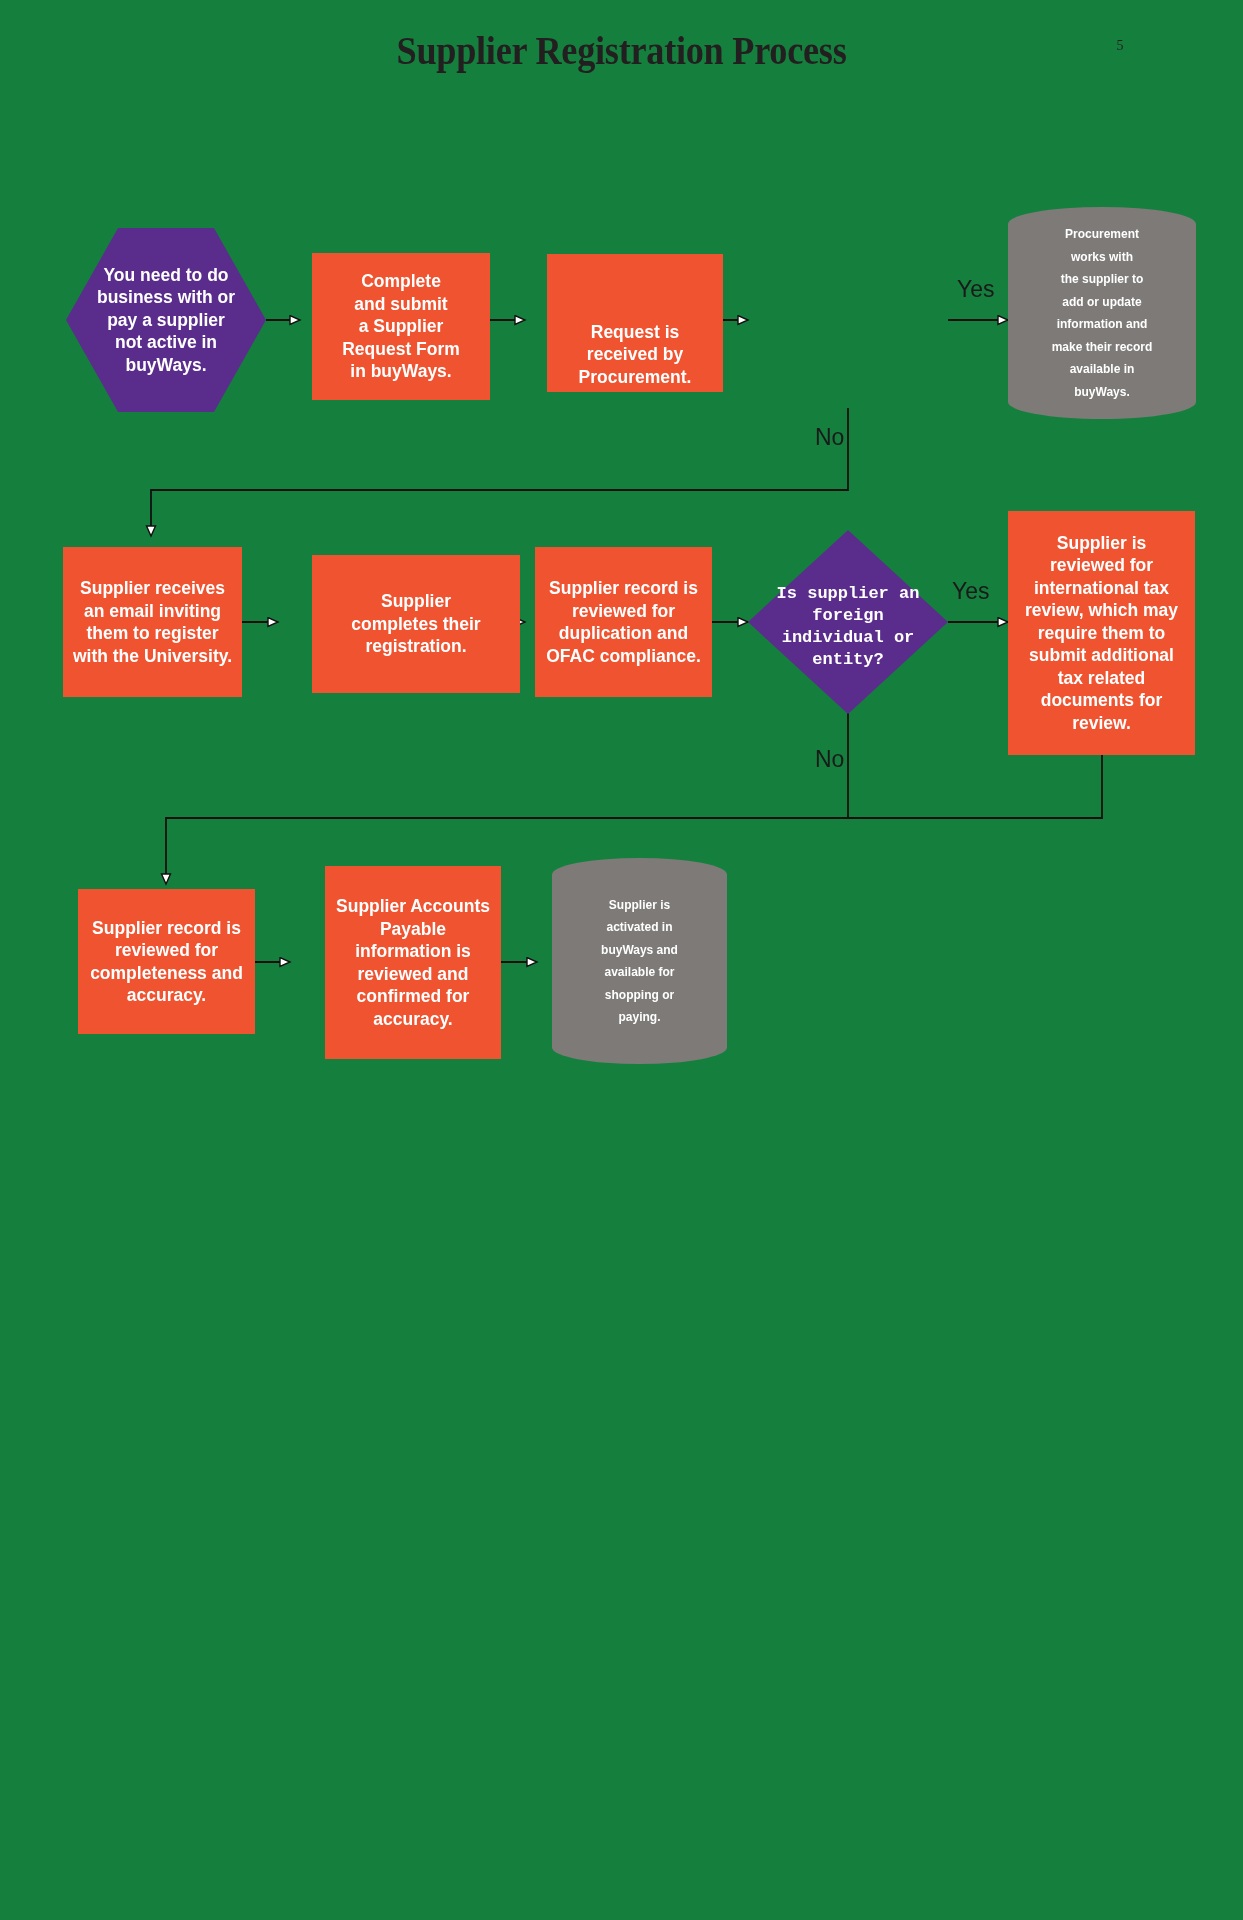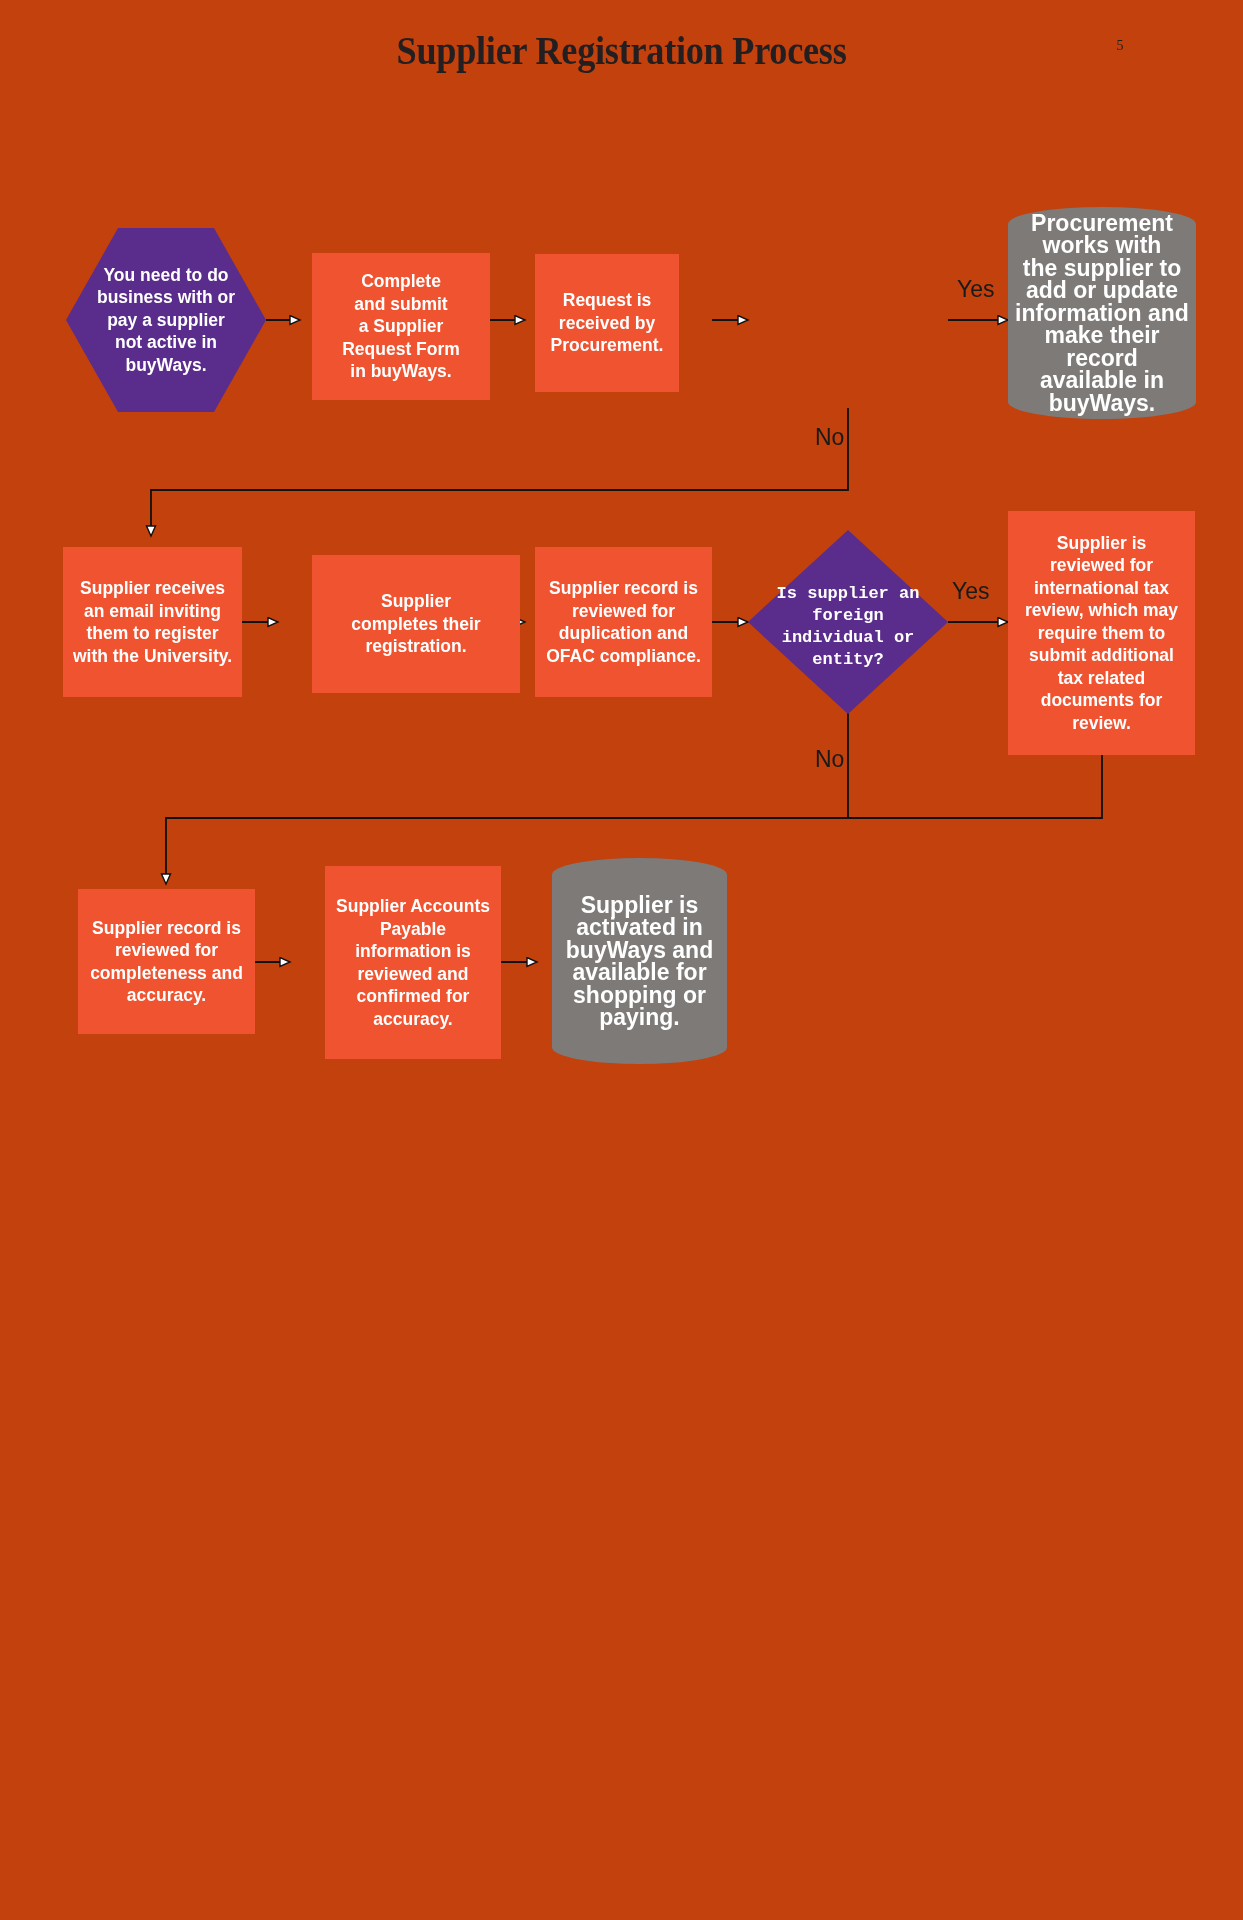--- a/index.html
+++ b/index.html
@@ -13,21 +13,21 @@
     position: relative;
     font-family: "Liberation Sans", sans-serif;
     overflow: hidden;
   }
 
   #page {
     position: absolute;
     left: 0; top: 0;
     width: 1243px;
     height: 1920px;
-    background: #c2410c;
+    background: #15803d;
   }
 
   
   .page-title {
     position: absolute;
     left: 0;
     top: 28px;
     width: 1243px;
     text-align: center;
     font-family: "Liberation Serif", serif;
@@ -134,21 +134,21 @@
     clip-path: inset(0 0 0 0);
   }
   .tape-label {
     position: absolute;
     left: 0; top: 0;
     width: 100%; height: 100%;
     display: flex; align-items: center; justify-content: center;
     text-align: center;
     color: #ffffff;
     font-weight: bold;
-    font-size: 23px;
+    font-size: 12px;
     line-height: 22.5px;
     white-space: pre-line;
     padding: 0 4px;
     box-sizing: border-box;
   }
 
   
   .branch-label {
     position: absolute;
     font-weight: normal;
@@ -225,21 +225,21 @@
   </div>
 
   <div class="node rect" style="left:312px; top:245px; width:178px; height:147px;margin-top:8px;">
     <span class="txt">Complete
 and submit
 a Supplier
 Request Form
 in buyWays.</span>
   </div>
 
-  <div class="node rect" style="left:535px; top:254px; width:144px; height:138px;">
+  <div class="node rect" style="left:547px; top:254px; width:176px; height:138px;align-items:flex-end;">
     <span class="txt">Request is
 received by
 Procurement.</span>
   </div>
 
 
   <div class="branch-label" style="left:957px; top:276px;">Yes</div>
   <div class="branch-label" style="left:815px; top:424px;">No</div>
 
   <div class="tape-wrap" style="left:1008px; top:207px; width:188px; height:212px;">

